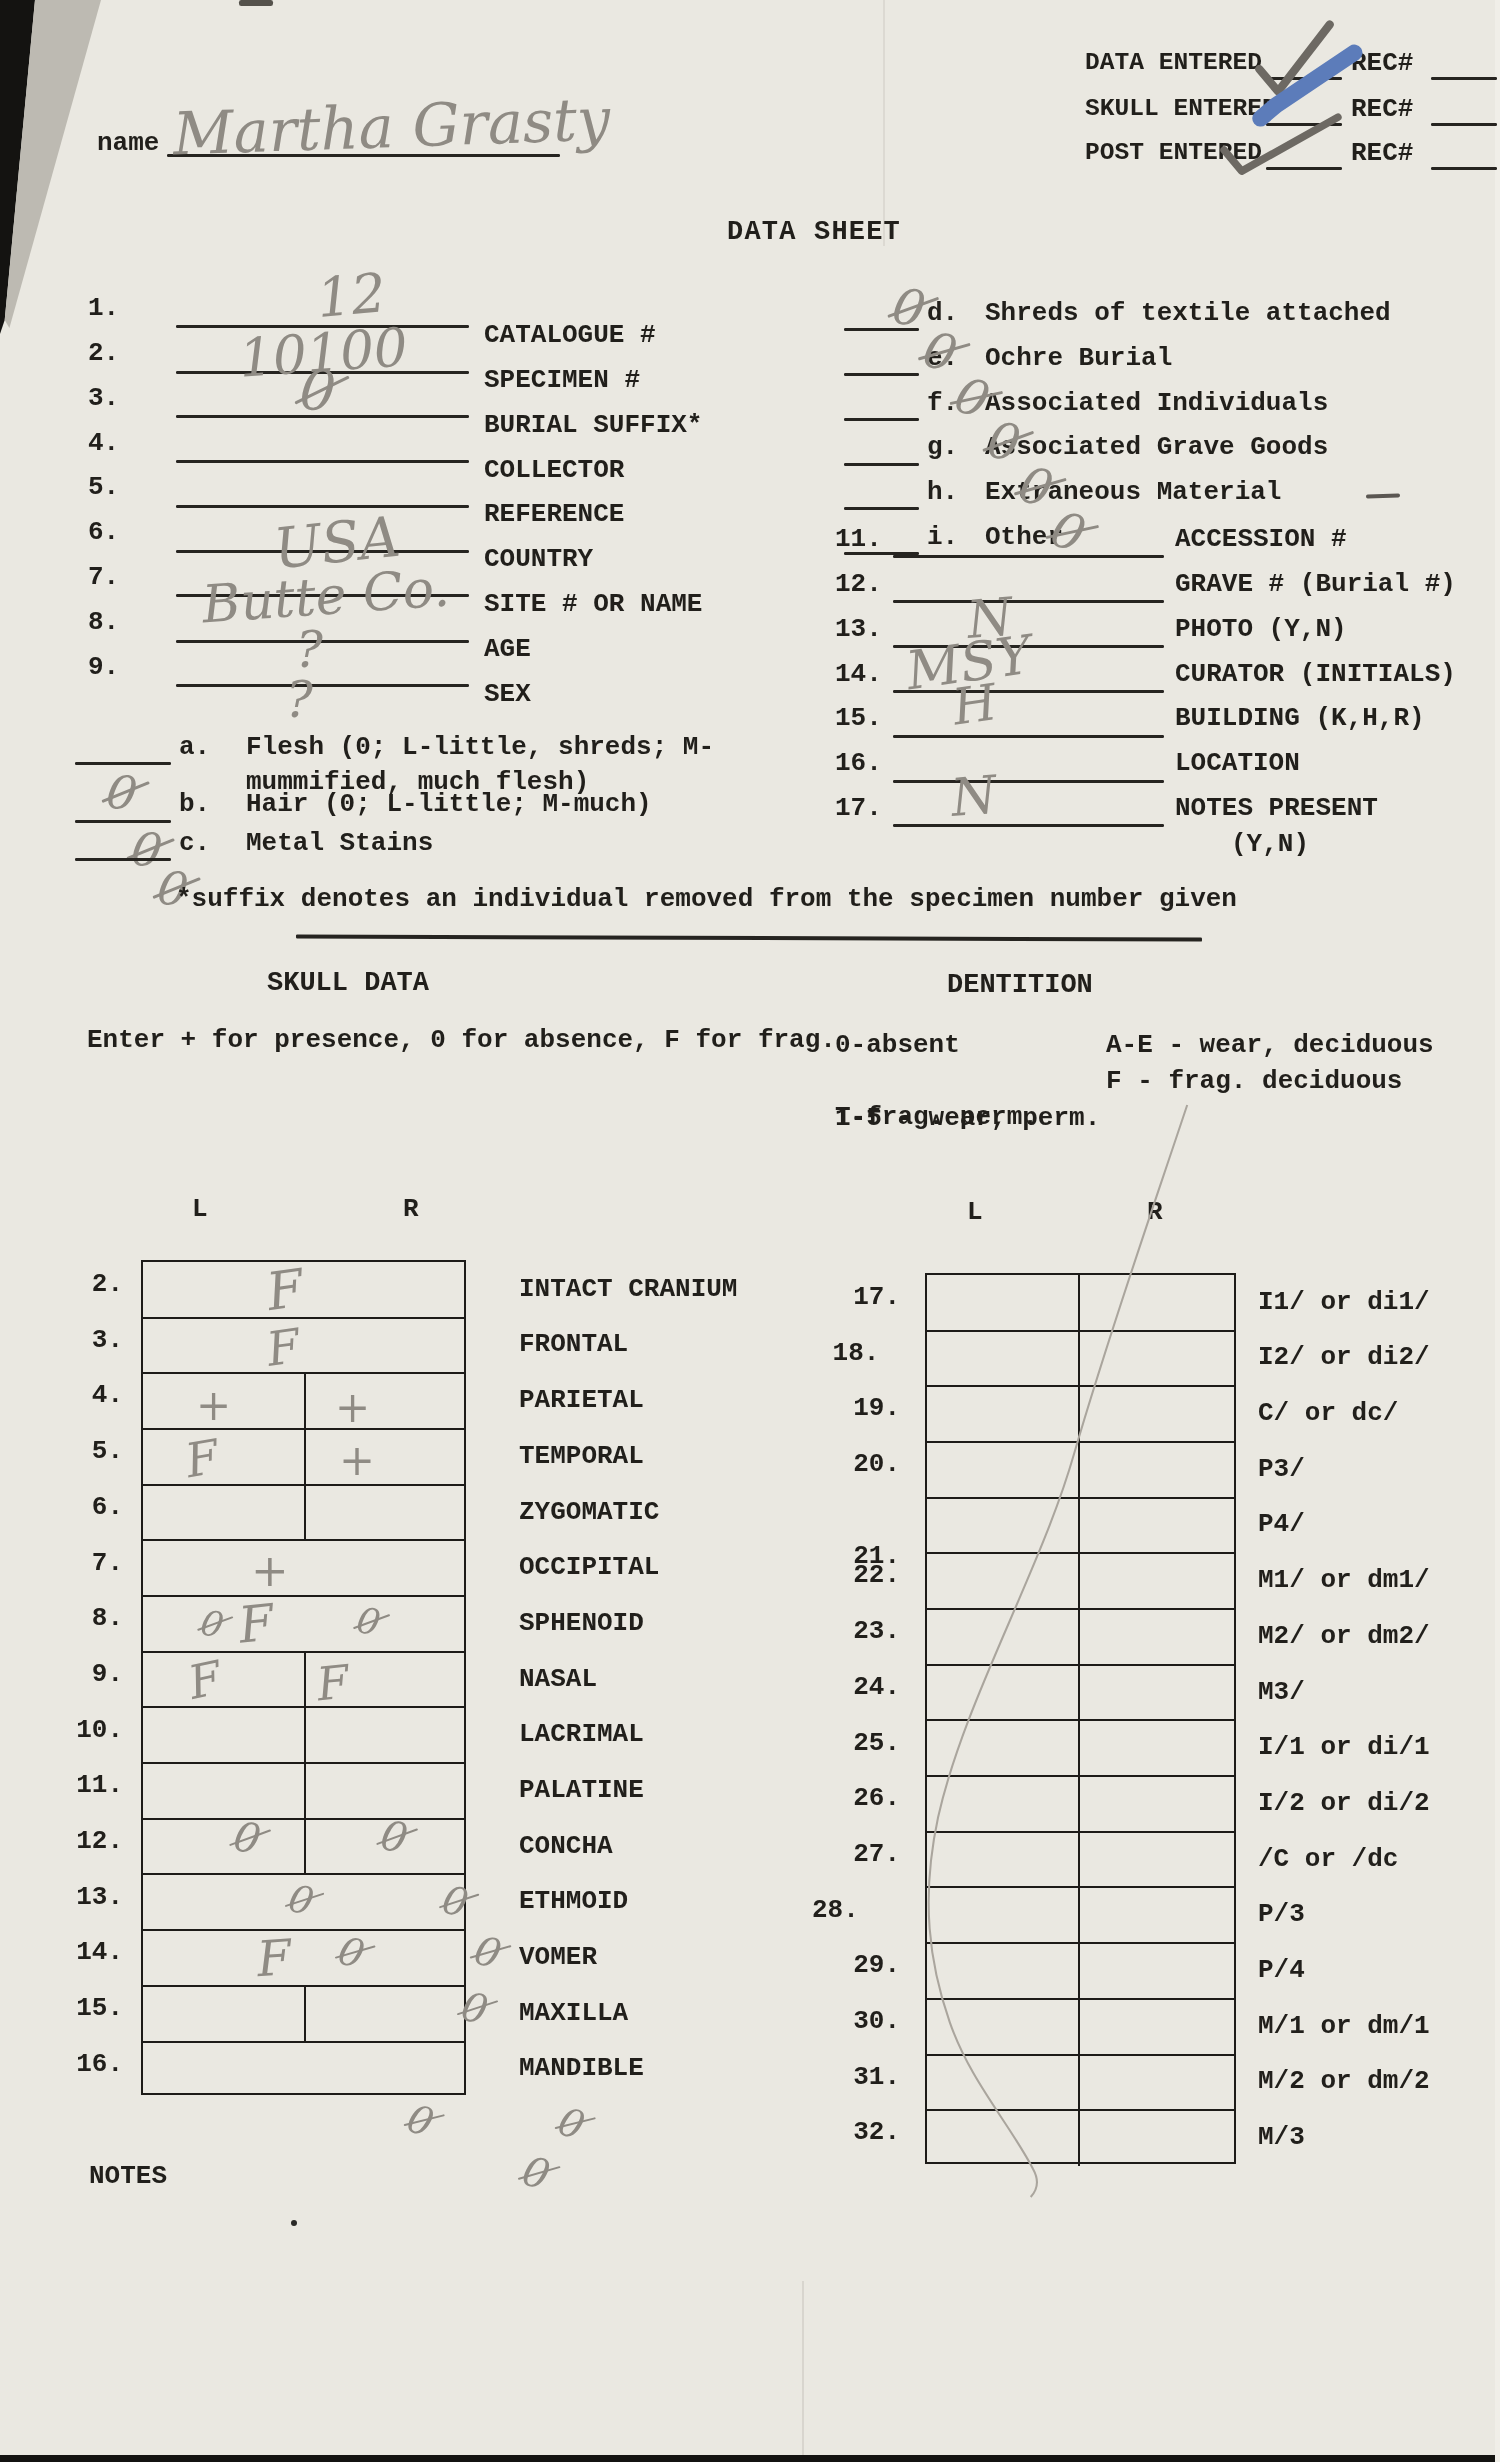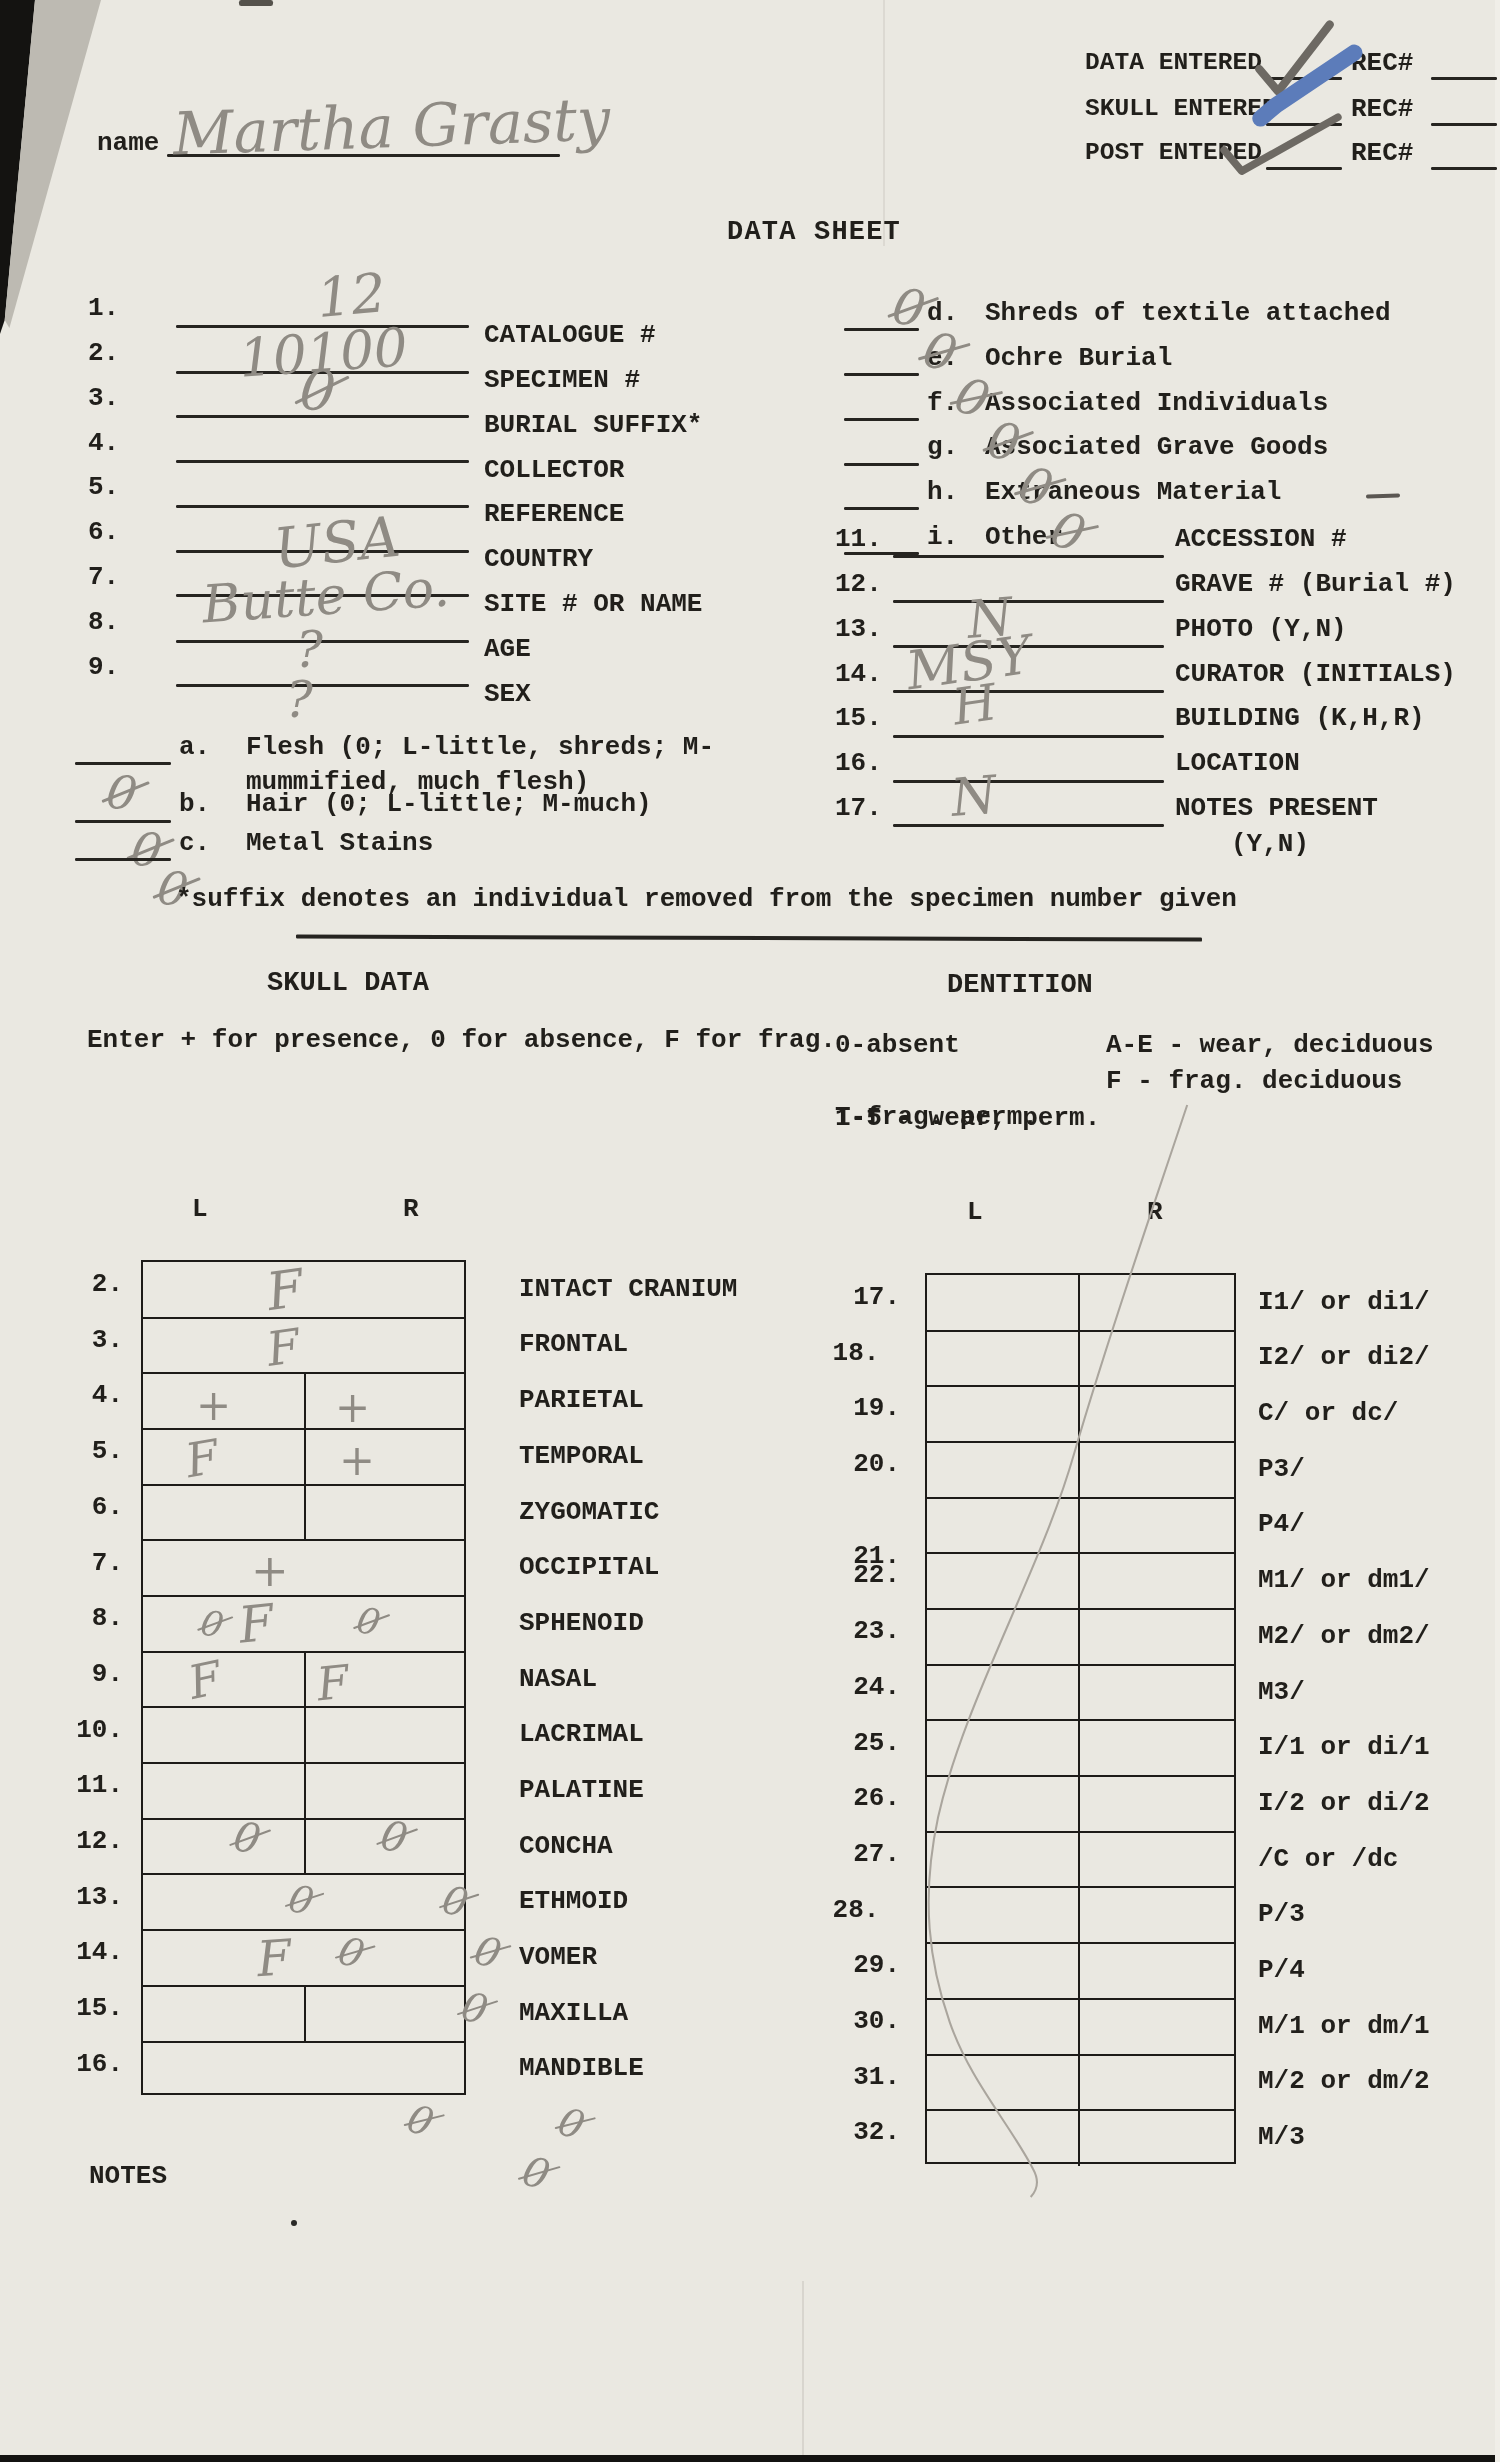--- a/index.html
+++ b/index.html
@@ -150,21 +150,21 @@
       <div class="abs tw" style="left:812px;top:1618px;width:88px;text-align:right;">23.</div>
       <div class="abs tw" style="left:1258px;top:1623px;">M2/ or dm2/</div>
       <div class="abs tw" style="left:812px;top:1674px;width:88px;text-align:right;">24.</div>
       <div class="abs tw" style="left:1258px;top:1679px;">M3/</div>
       <div class="abs tw" style="left:812px;top:1730px;width:88px;text-align:right;">25.</div>
       <div class="abs tw" style="left:1258px;top:1734px;">I/1 or di/1</div>
       <div class="abs tw" style="left:812px;top:1785px;width:88px;text-align:right;">26.</div>
       <div class="abs tw" style="left:1258px;top:1790px;">I/2 or di/2</div>
       <div class="abs tw" style="left:812px;top:1841px;width:88px;text-align:right;">27.</div>
       <div class="abs tw" style="left:1258px;top:1846px;">/C or /dc</div>
-      <div class="abs tw" style="left:812px;top:1897px;width:88px;text-align:center;">28.</div>
+      <div class="abs tw" style="left:812px;top:1897px;width:88px;text-align:left;">28.</div>
       <div class="abs tw" style="left:1258px;top:1901px;">P/3</div>
       <div class="abs tw" style="left:812px;top:1952px;width:88px;text-align:right;">29.</div>
       <div class="abs tw" style="left:1258px;top:1957px;">P/4</div>
       <div class="abs tw" style="left:812px;top:2008px;width:88px;text-align:right;">30.</div>
       <div class="abs tw" style="left:1258px;top:2013px;">M/1 or dm/1</div>
       <div class="abs tw" style="left:812px;top:2064px;width:88px;text-align:right;">31.</div>
       <div class="abs tw" style="left:1258px;top:2068px;">M/2 or dm/2</div>
       <div class="abs tw" style="left:812px;top:2119px;width:88px;text-align:right;">32.</div>
       <div class="abs tw" style="left:1258px;top:2124px;">M/3</div>
     </div>

